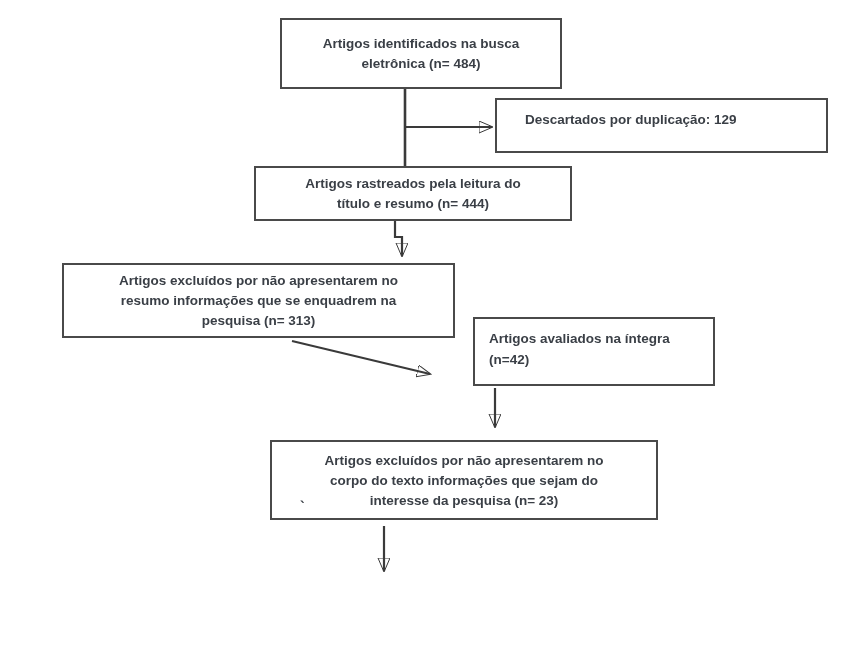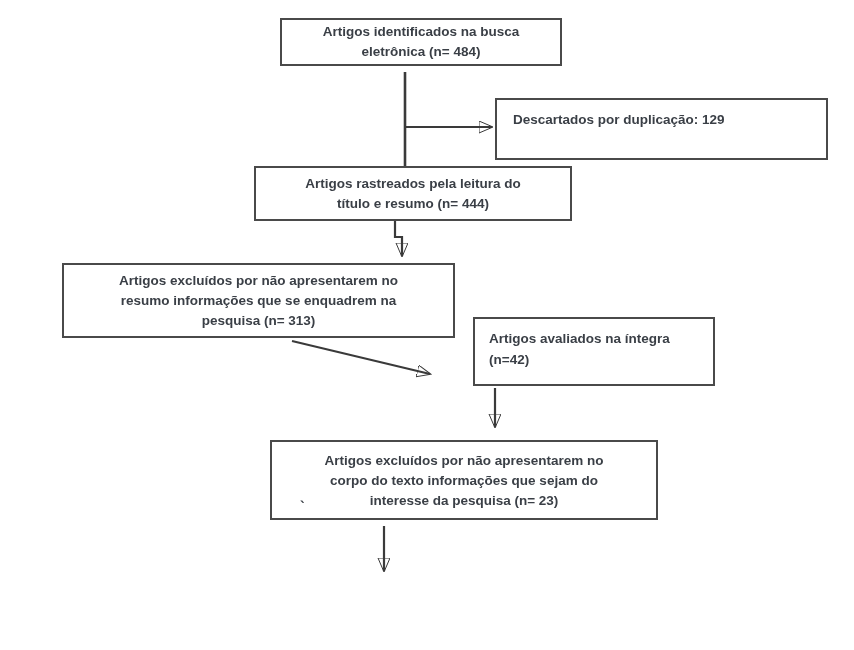--- a/index.html
+++ b/index.html
@@ -35,22 +35,22 @@
     display:flex;
     flex-direction:column;
     justify-content:center;
     align-items:center;
     text-align:center;
   }
   .node.leftalign{
     text-align:left;
   }
   .line{white-space:nowrap;}
-  #node-identified      {left:280px; top:18px;  width:282px; height:48px;}
-  #node-duplicates      {left:495px; top:98px;  width:333px; height:62px; padding:10px 0 0 16px;}
+  #node-identified      {left:280px; top:18px;  width:282px; height:71px;}
+  #node-duplicates      {left:495px; top:98px;  width:333px; height:55px; padding:10px 0 0 28px;}
   #node-screened        {left:247px; top:166px; width:318px; height:55px;margin-left:7px;}
   #node-excluded-abstract{left:62px; top:263px; width:393px; height:75px;}
   #node-fulltext        {left:473px; top:317px; width:242px; height:69px; padding:9px 5px 0 14px; line-height:21px;}
   #node-excluded-fulltext{left:270px;top:440px; width:388px; height:80px; padding-top:9px;}
   #node-excluded-fulltext.center{justify-content:flex-start;}
   #node-selected        {left:222px; top:583px; width:348px; height:54px;}
   .stray-mark{
     position:absolute;
     left:28px;
     bottom:1px;

